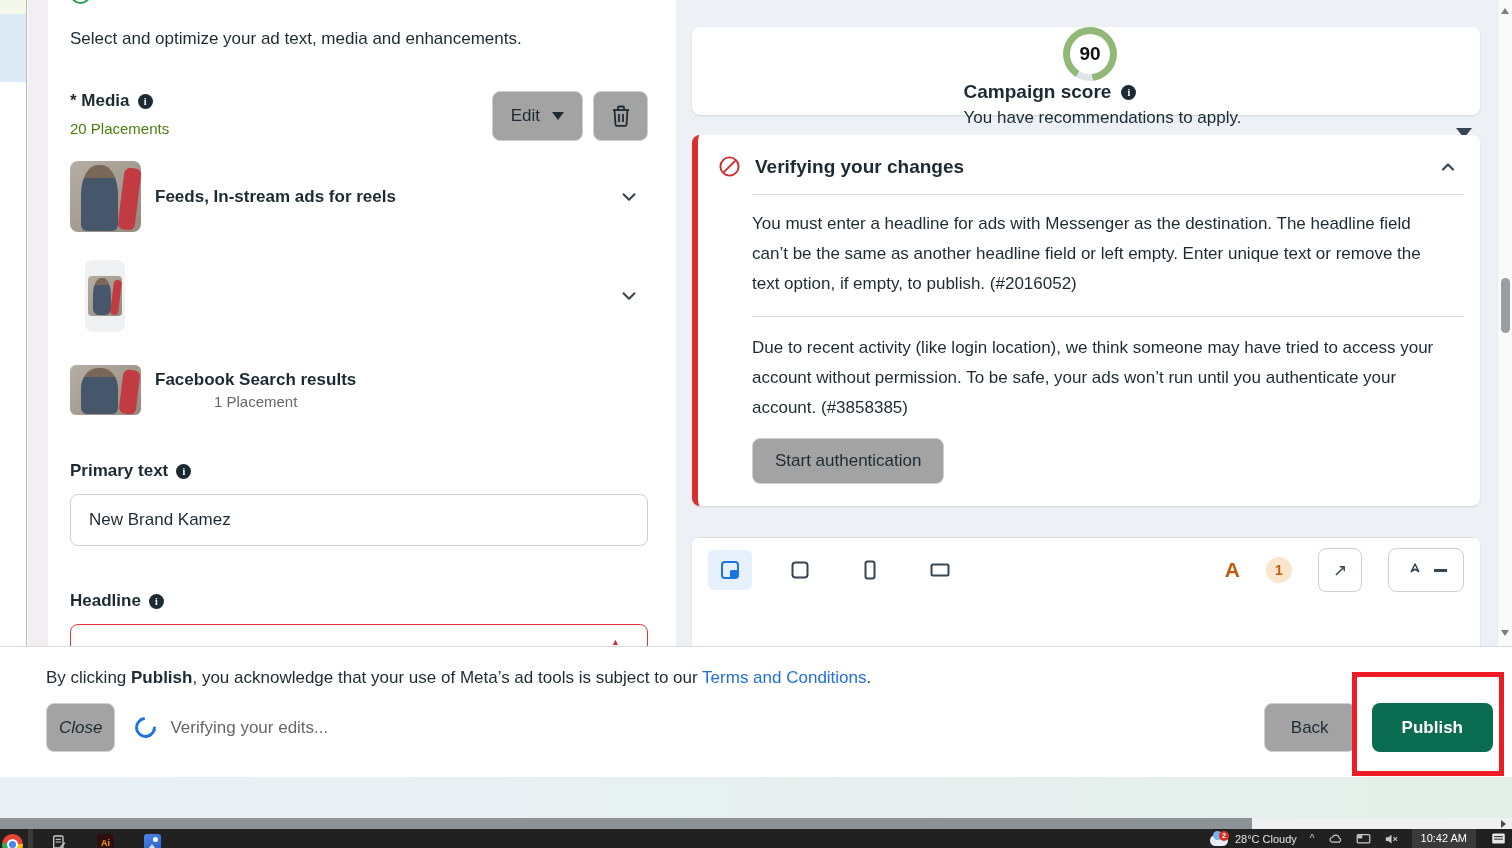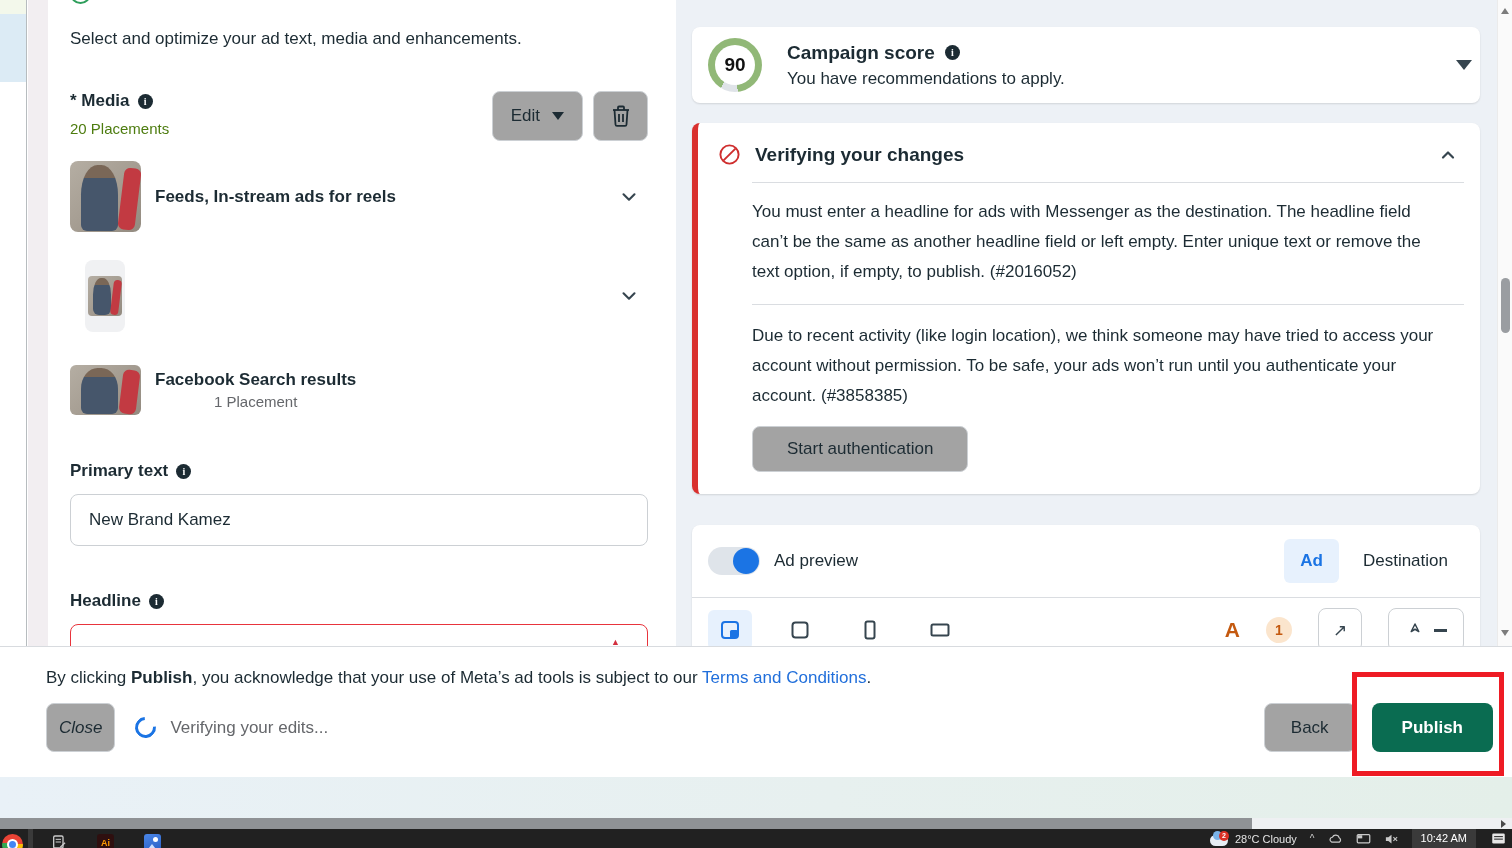--- a/index.html
+++ b/index.html
@@ -57,39 +57,39 @@
   .text-input { margin-top:13px; width:578px; height:52px; border:1px solid #ccd0d4; border-radius:8px; padding:0 18px; font-size:17px; font-family:inherit; color:#1c2b33; background:#fff; }
   .hl-label { margin-top:45px; }
   .hl-wrap { position:relative; }
   .headline-input { border:1.5px solid #e8343c; }
   .req-marker { position:absolute; right:28px; top:26px; color:#d32f3f; font-size:9px; }
 
   
   .right-panel { position:absolute; left:676px; top:0; width:836px; height:646px; background:#edf1f6; padding-top:27px; }
   .card { position:relative; margin-left:16px; width:788px; background:#fff; border-radius:8px; box-shadow:0 1px 2px rgba(0,0,0,.12); }
 
-  .score-card { height:76px; display:flex; align-items:center; padding:0 8px 0 16px; }
+  .score-card { height:88px; display:flex; align-items:center; padding:0 8px 0 16px;flex-direction:column; }
   .gauge { width:54px; height:54px; border-radius:50%; flex:none; position:relative;
     background:conic-gradient(from 212deg,#91b877 0 322deg,#dfe3e8 322deg 360deg); display:flex; align-items:center; justify-content:center; }
   .gauge::before { content:''; position:absolute; inset:7px; border-radius:50%; background:#fff; }
   .gauge-value { position:relative; font-size:19px; font-weight:bold; color:#111; }
   .score-texts { margin-left:25px; }
   .score-title-row { display:flex; align-items:center; gap:10px; font-size:19px; font-weight:bold; }
   .score-sub { margin-top:5px; font-size:17px; font-weight:normal; }
   .collapse-caret { margin-left:auto; width:0; height:0; border-left:8px solid transparent; border-right:8px solid transparent; border-top:10px solid #36454f; cursor:pointer; }
 
   .verify-card { margin-top:20px; border-left:6px solid #d9302e; }
   .verify-header { display:flex; align-items:center; gap:14px; padding:20px 22px 16px 20px; }
   .verify-title { font-size:19px; font-weight:bold; }
   .chev-up { margin-left:auto; cursor:pointer; display:flex; }
   .divider { height:1px; background:#dadde1; margin:0 16px 0 54px; }
   .verify-msg { padding:14px 36px 0 54px; font-size:17px; line-height:30px; color:#1c2b33; }
   .verify-msg.second { padding-top:16px; }
   .divider.mid { margin-top:17px; }
-  .auth-btn { margin:15px 0 22px 54px; padding:12px 34px; font-weight:500; }
+  .auth-btn { margin:15px 0 22px 54px; padding:12px 22px; font-weight:500; }
 
   .preview-card { margin-top:31px; height:190px; overflow:hidden; }
   .preview-header { display:flex; align-items:center; height:72px; padding:0 16px; }
   .toggle { position:relative; width:52px; height:28px; border-radius:14px; background:#dfe4ea; cursor:pointer; flex:none; }
   .toggle-knob { position:absolute; right:1px; top:1px; width:26px; height:26px; border-radius:50%; background:#1b74e4; }
   .preview-label { margin-left:14px; font-size:17px; }
   .tab-ad { margin-left:auto; padding:12px 16px; background:#e7f1fd; border-radius:6px; color:#1b74e4; font-weight:bold; font-size:17px; cursor:pointer; }
   .tab-dest { margin-left:24px; margin-right:16px; font-size:17px; cursor:pointer; }
   .preview-divider { height:1px; background:#dadde1; }
   .preview-icons { display:flex; align-items:center; gap:26px; padding:10px 16px 0 16px; }
@@ -277,28 +277,20 @@
         </span>
       </div>
       <div class="divider"></div>
       <div class="verify-msg">You must enter a headline for ads with Messenger as the destination. The headline field can’t be the same as another headline field or left empty. Enter unique text or remove the text option, if empty, to publish. (#2016052)</div>
       <div class="divider mid"></div>
       <div class="verify-msg second">Due to recent activity (like login location), we think someone may have tried to access your account without permission. To be safe, your ads won’t run until you authenticate your account. (#3858385)</div>
       <button class="btn auth-btn">Start authentication</button>
     </div>
 
     <div class="card preview-card">
-      <div class="preview-header">
-        <div class="toggle">
-          <div class="toggle-knob"></div>
-        </div>
-        <span class="preview-label">Ad preview</span>
-        <span class="tab-ad">Ad</span>
-        <span class="tab-dest">Destination</span>
-      </div>
       <div class="preview-divider"></div>
       <div class="preview-icons">
         <div class="dev-btn active">
           <svg width="24" height="24" viewBox="0 0 24 24">
               <rect x="4" y="4" width="16" height="16" rx="3" fill="none" stroke="#1b74e4" stroke-width="2"></rect>
               <rect x="12" y="12" width="8" height="8" rx="1.5" fill="#1b74e4"></rect>
             </svg>
         </div>
         <div class="dev-btn">
           <svg width="24" height="24" viewBox="0 0 24 24">

